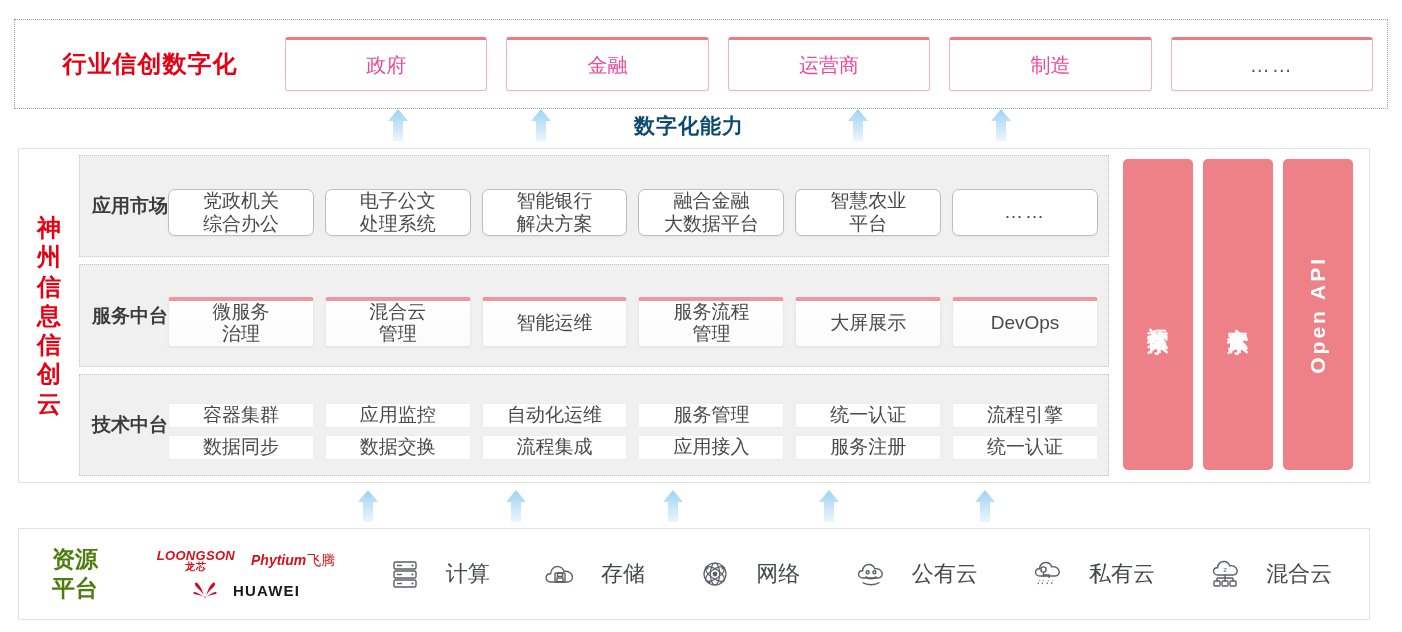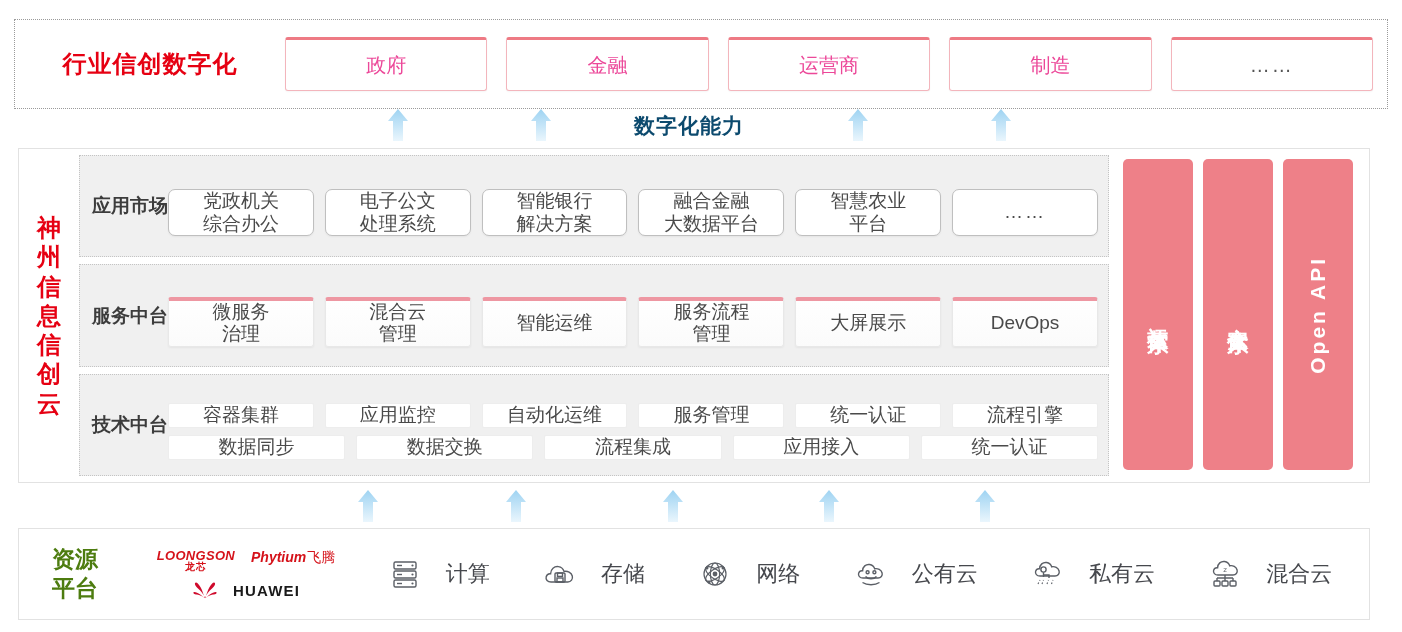--- a/index.html
+++ b/index.html
@@ -144,21 +144,21 @@
     display: flex; align-items: center;
   }
   .res-title {
     width: 112px; flex: none; text-align: center;
     color: #4d7c0f; font-size: 23px; font-weight: bold; line-height: 1.25;
   }
   .vendor-block {
     width: 230px; flex: none;
     display: flex; flex-direction: column; align-items: center; gap: 9px;
   }
-  .vendor-row { display: flex; align-items: flex-start; gap: 16px; }
+  .vendor-row { display: flex; align-items: center; gap: 16px; }
   .logo-loongson { display: flex; flex-direction: column; align-items: center; line-height: 1; }
   .logo-loongson .ls-en {
     font-size: 13px; font-weight: bold; color: #D5121A;
     font-style: italic; letter-spacing: 0.3px;
   }
   .logo-loongson .ls-cn { font-size: 10px; font-weight: bold; color: #D5121A; letter-spacing: 1px; }
   .logo-phytium { display: flex; align-items: baseline; gap: 1px; }
   .logo-phytium .ph-en { font-size: 14px; font-weight: bold; color: #D5121A; font-style: italic; }
   .logo-phytium .ph-cn { font-size: 14px; font-weight: normal; color: #D5121A; }
   .logo-huawei { display: flex; align-items: center; gap: 15px; }
@@ -263,20 +263,21 @@
               <div class="cell tech">自动化运维</div>
               <div class="cell tech">服务管理</div>
               <div class="cell tech">统一认证</div>
               <div class="cell tech">流程引擎</div>
             </div>
             <div class="card-row">
               <div class="cell tech">数据同步</div>
               <div class="cell tech">数据交换</div>
               <div class="cell tech">流程集成</div>
               <div class="cell tech">应用接入</div>
+              <div class="cell tech">服务注册</div>
               <div class="cell tech">统一认证</div>
             </div>
           </div>
         </div>
 
       </div>
 
       <div class="side-col">
         <div class="pillar">
           <span class="v-cn">运营体系</span>

